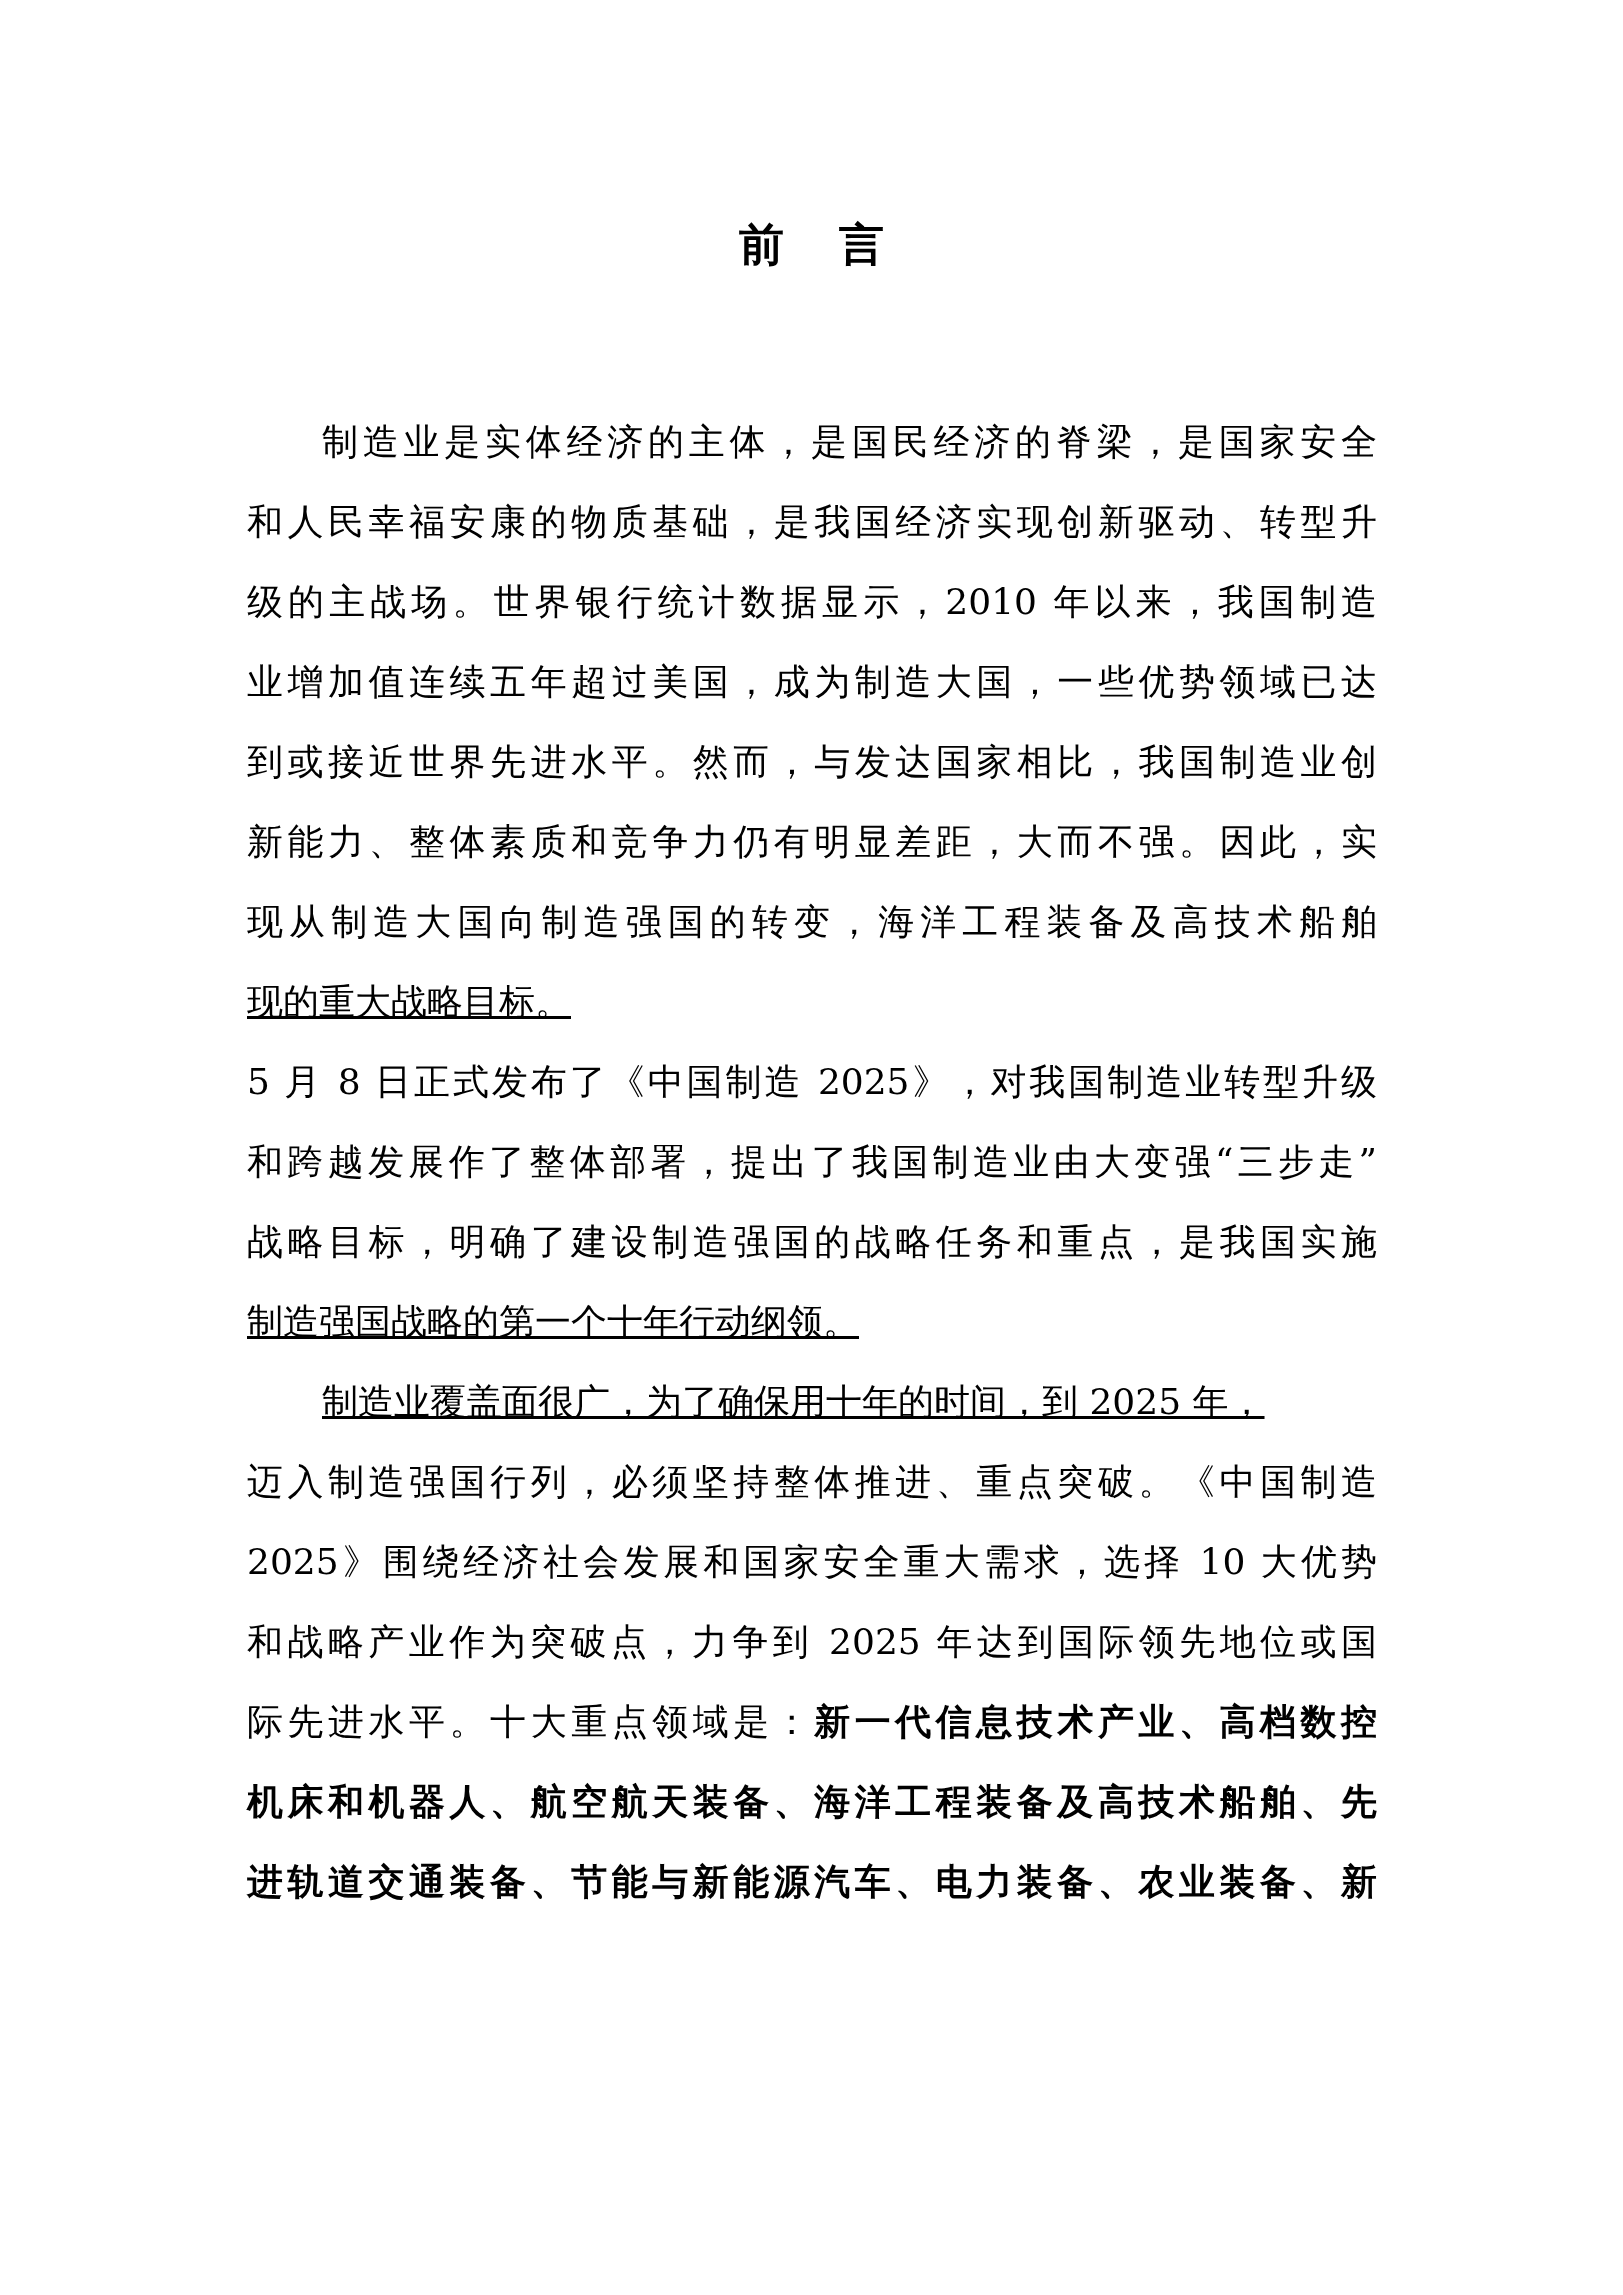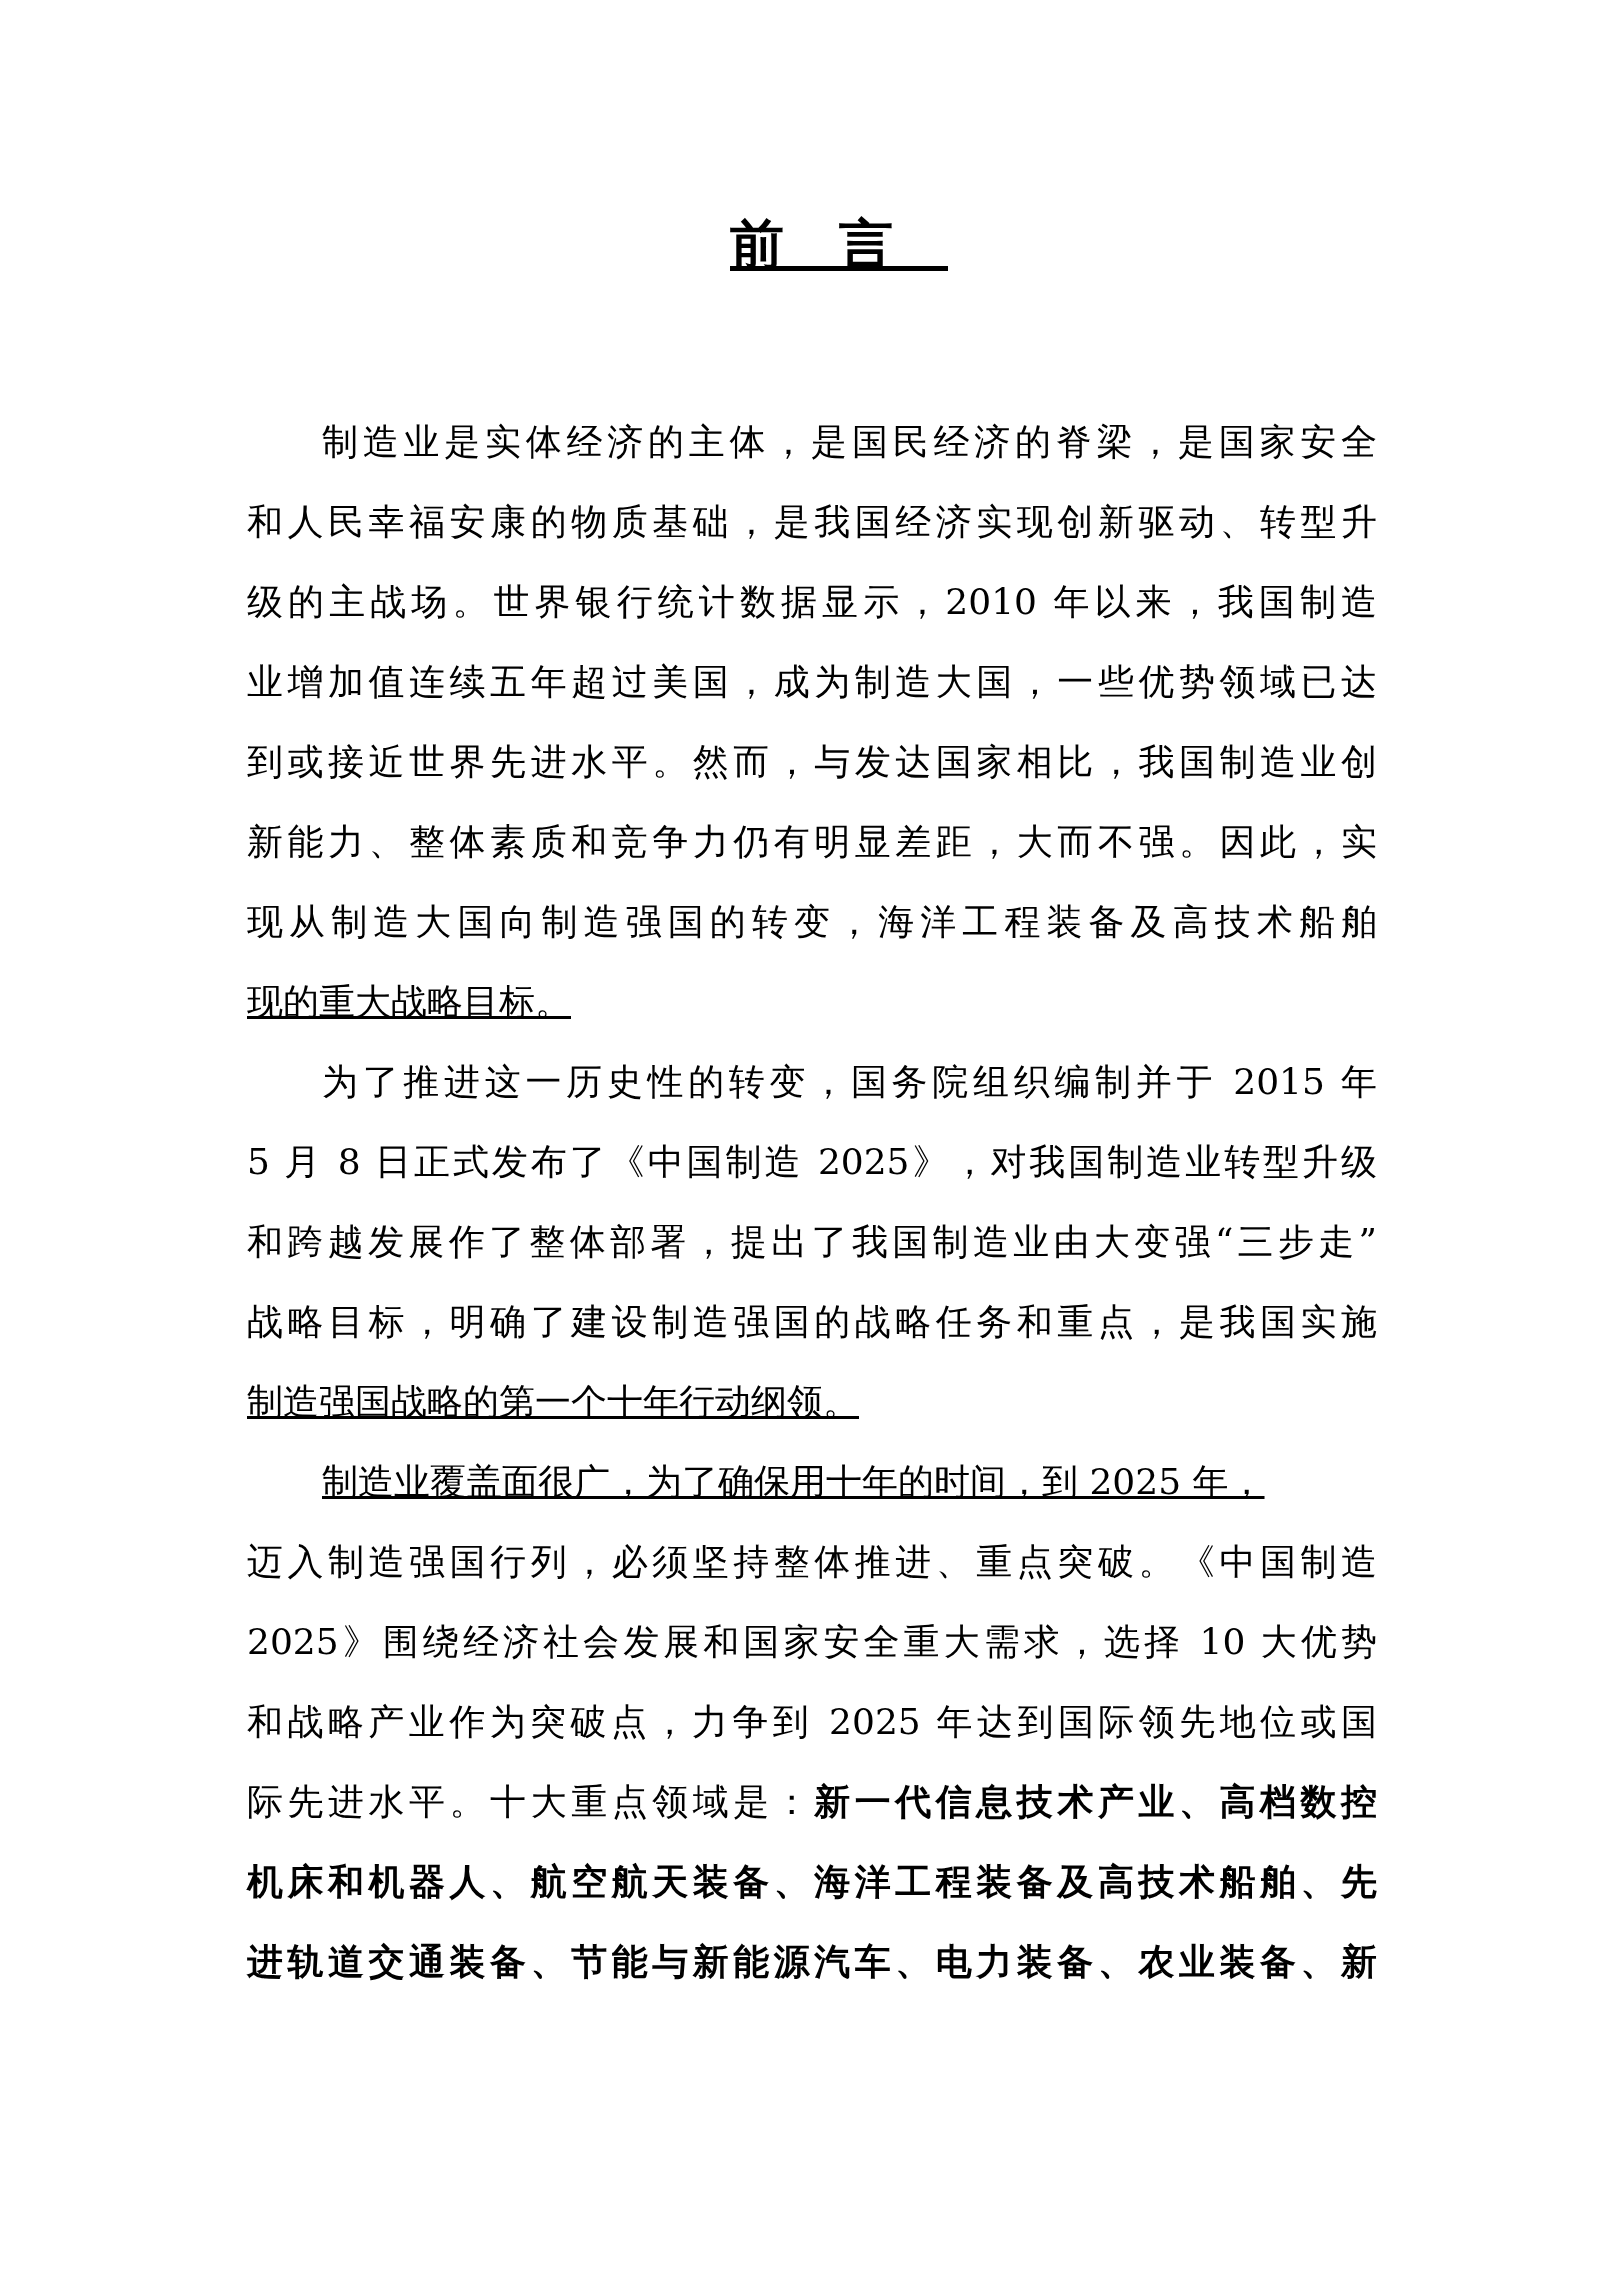--- a/index.html
+++ b/index.html
@@ -23,25 +23,24 @@
       height: 2295px;
     }
     .title {
       position: absolute;
       left: 0;
       top: 217px;
       width: 1623px;
       text-align: center;
       font-family: "DejaVu Sans", "Liberation Sans", sans-serif;
       font-weight: bold;
-      font-size: 54px;
+      font-size: 45px;
       line-height: 55px;
       letter-spacing: 55px;
       text-indent: 55px;
-      text-decoration: underline;
     }
     .body-text {
       position: absolute;
       left: 247px;
       top: 402px;
       width: 1130px;
     }
     .line {
       display: block;
       height: 80px;
@@ -77,21 +76,20 @@
       <span class="line">和人民幸福安康的物质基础，是我国经济实现创新驱动、转型升</span>
       <span class="line">级的主战场。世界银行统计数据显示，2010 年以来，我国制造</span>
       <span class="line">业增加值连续五年超过美国，成为制造大国，一些优势领域已达</span>
       <span class="line">到或接近世界先进水平。然而，与发达国家相比，我国制造业创</span>
       <span class="line">新能力、整体素质和竞争力仍有明显差距，大而不强。因此，实</span>
       <span class="line">现从制造大国向制造强国的转变，海洋工程装备及高技术船舶</span>
       <span class="line last">现的重大战略目标。</span>
     </div>
 
     <div>
-      <span class="line indent">为了推进这一历史性的转变，国务院组织编制并于 2015 年</span>
       <span class="line">5 月 8 日正式发布了《中国制造 2025》，对我国制造业转型升级</span>
       <span class="line">和跨越发展作了整体部署，提出了我国制造业由大变强“三步走”</span>
       <span class="line">战略目标，明确了建设制造强国的战略任务和重点，是我国实施</span>
       <span class="line last">制造强国战略的第一个十年行动纲领。</span>
     </div>
 
     <div>
       <span class="line indent last">制造业覆盖面很广，为了确保用十年的时间，到 2025 年，</span>
       <span class="line">迈入制造强国行列，必须坚持整体推进、重点突破。《中国制造</span>
       <span class="line">2025》围绕经济社会发展和国家安全重大需求，选择 10 大优势</span>

